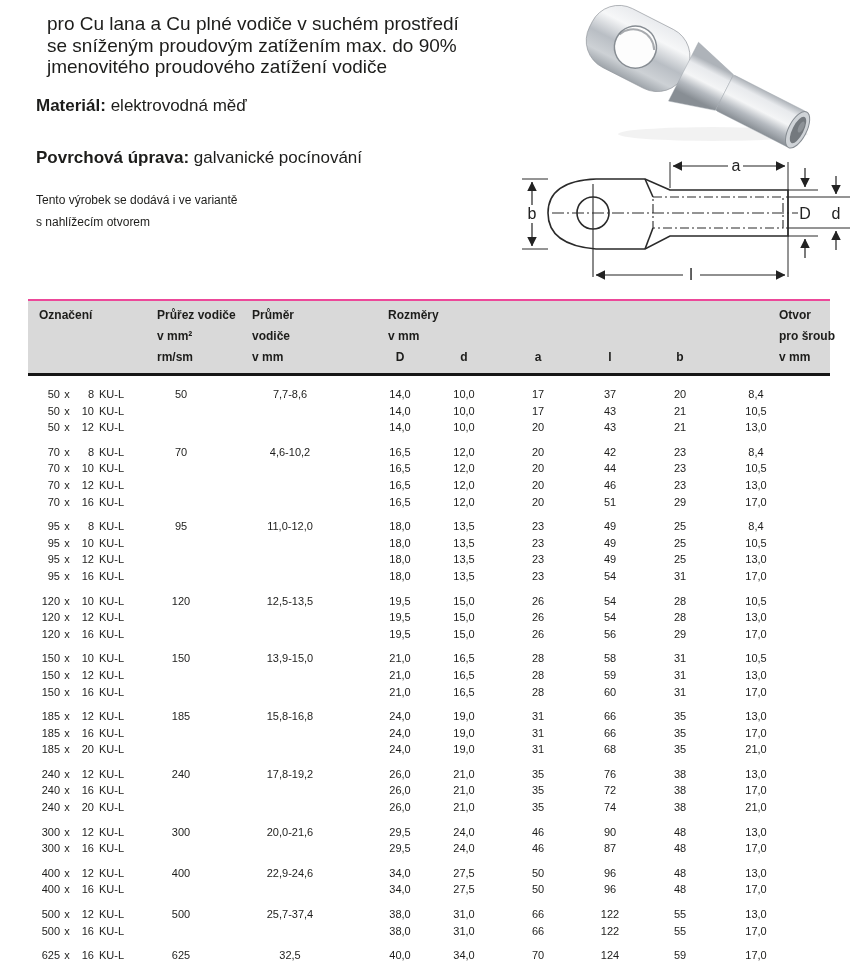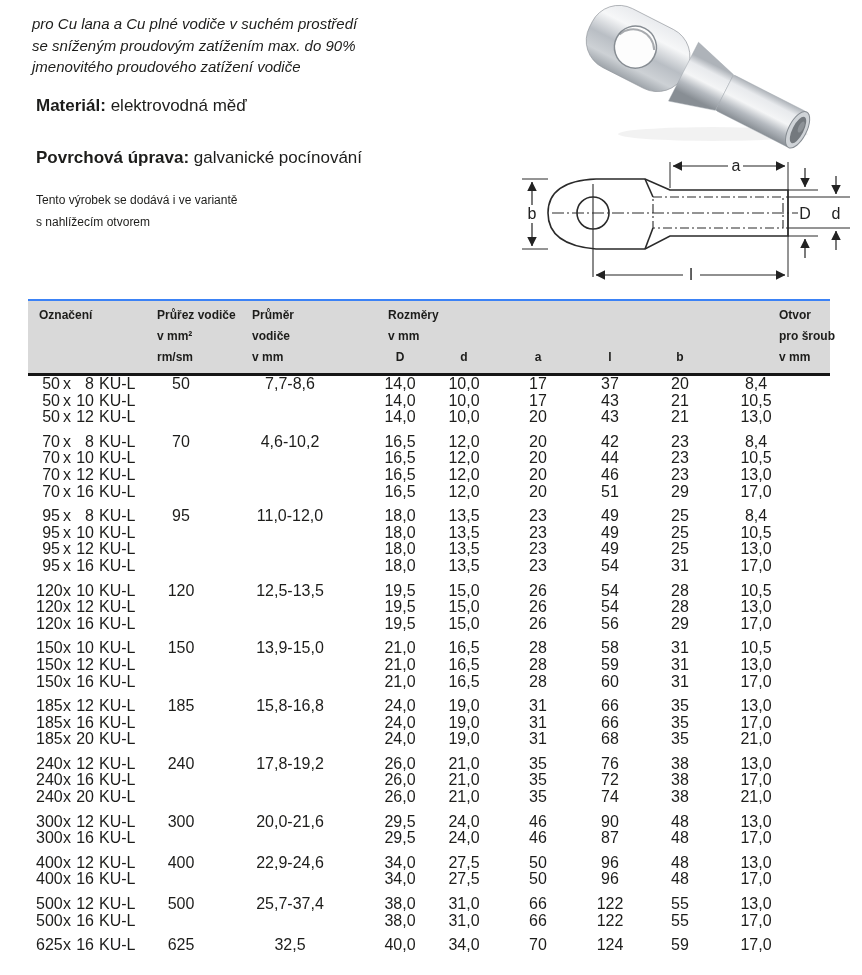--- a/index.html
+++ b/index.html
@@ -1,57 +1,57 @@
 <!DOCTYPE html>
 <html><head>
 <meta charset="utf-8">
 <style>
   * { margin:0; padding:0; box-sizing:border-box; }
   html,body { width:862px; height:975px; background:#ffffff; overflow:hidden; }
   body { position:relative; font-family:"Liberation Sans", sans-serif; color:#1d1d1b; }
 
   
-  .intro { position:absolute; left:32px; top:13px; font-style:italic; font-size:15px; line-height:21.5px; }
+  .intro { position:absolute; left:47px; top:13px; font-size:19px; line-height:21.5px; }
   .prop-line { position:absolute; left:36px; font-size:17px; }
   .prop-line b { font-weight:bold; }
   .material { top:96px; }
   .surface  { top:148px; }
   .variant  { position:absolute; left:36px; top:190px; font-size:12px; line-height:21.5px; }
 
   
   .photo   { position:absolute; left:548px; top:0;   width:312px; height:150px; }
   .diagram { position:absolute; left:500px; top:150px; width:362px; height:140px; }
   .diagram text { font-family:"Liberation Sans", sans-serif; font-size:16px; fill:#222; }
 
   
   .spec-table { position:absolute; left:28px; top:299px; width:802px; }
   .thead {
     display:flex; align-items:flex-start;
     background:#d9d9d9;
-    border-top:2px solid #3b82f6; border-bottom:3px solid #161616;
+    border-top:2px solid #ec4899; border-bottom:3px solid #161616;
     padding:4px 0 5px 0;
     font-weight:bold; font-size:12px; line-height:21px;
   }
   .hc div { white-space:nowrap; }
   .hc-ozn    { width:122px; padding-left:11px; }
   .hc-prurez { width:62px;  padding-left:7px; }
   .hc-prumer { width:156px; padding-left:40px; }
   .hc-rozmery{ width:344px; }
   .hc-rozmery .pad { padding-left:20px; }
   .dims { display:flex; }
   .hc-otvor  { width:118px; padding-left:67px; }
 
   .col-D { width:64px; text-align:center; }
   .col-d { width:64px; text-align:center; }
   .col-a { width:72px; text-align:center; padding-left:12px; }
   .col-l { width:72px; text-align:center; padding-left:12px; }
   .col-b { width:72px; text-align:center; padding-left:8px;  }
   .col-otvor { width:118px; text-align:center; padding-right:30px; }
 
-  .tbody { font-size:16px; }
+  .tbody { padding-top:10px; font-size:11px; }
   .tgroup { margin-bottom:8px; }
   .trow { display:flex; line-height:16.6px; height:16.6px; white-space:nowrap; }
   .c-ozn { width:122px; padding-left:8px; }
   .c-ozn .n1 { display:inline-block; width:24px; text-align:right; }
   .c-ozn .xsep { display:inline-block; width:14px; text-align:center; }
   .c-ozn .n2 { display:inline-block; width:20px; text-align:right; }
   .c-ozn .suf { margin-left:5px; }
   .c-prurez { width:62px;  text-align:center; }
   .c-prumer { width:156px; text-align:center; }
 </style>

